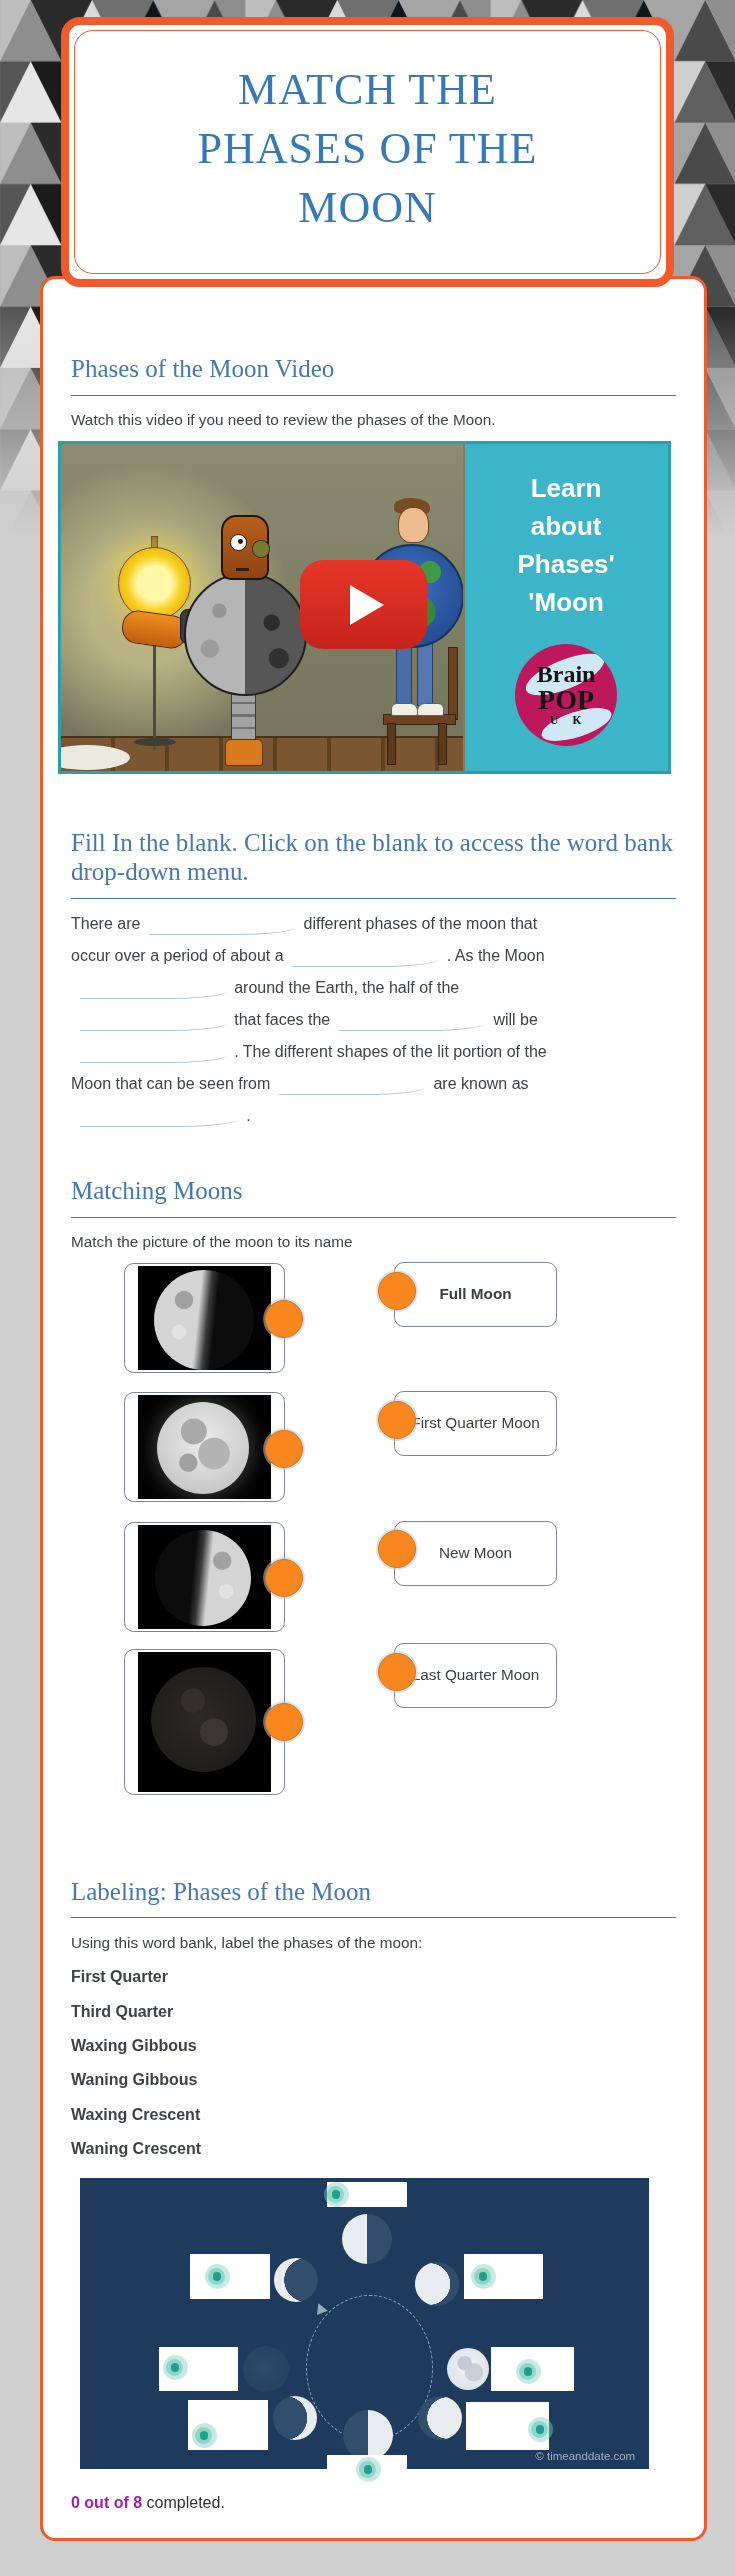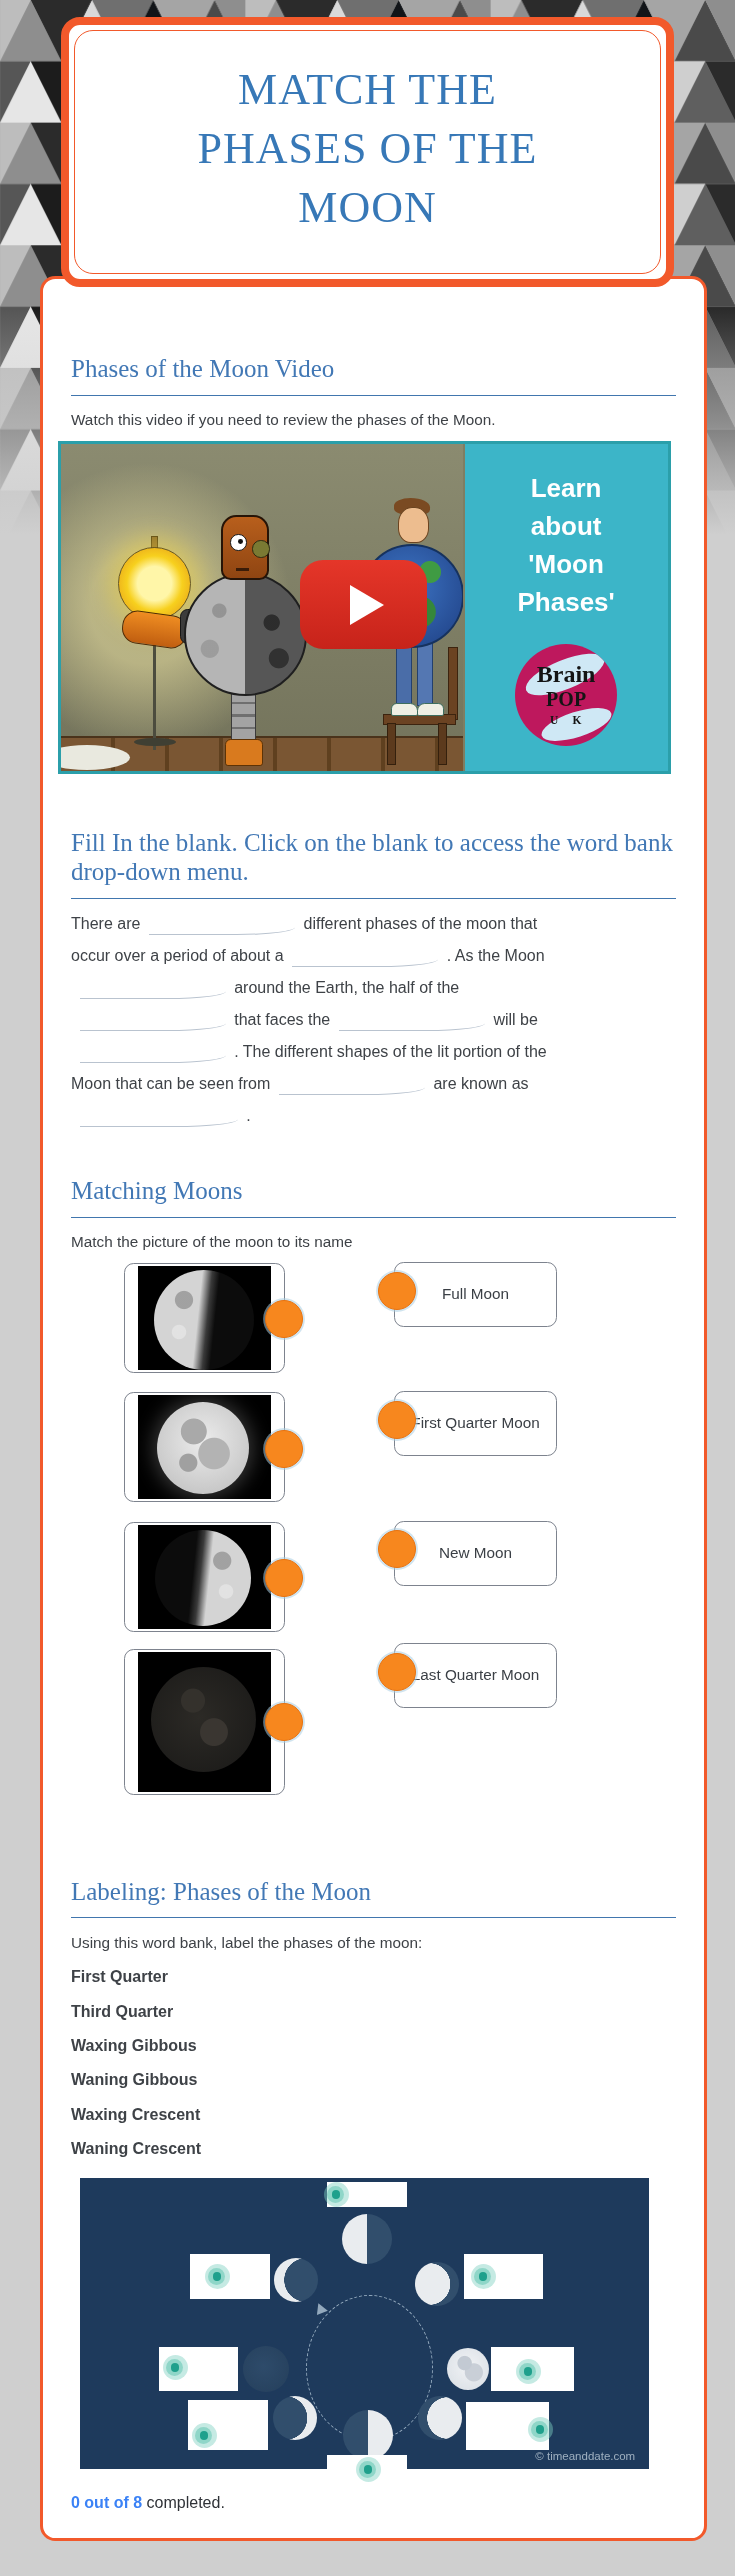--- a/index.html
+++ b/index.html
@@ -83,21 +83,21 @@
       background:linear-gradient(#e53629,#c7231a);display:flex;align-items:center;justify-content:center;z-index:5;}
   .play-tri{width:0;height:0;border-left:34px solid #fff;border-top:20px solid transparent;border-bottom:20px solid transparent;margin-left:7.7px;}
   .video-panel{position:absolute;right:0;top:0;bottom:0;width:203px;background:#3cb5c8;text-align:center;}
   .panel-line{color:#fff;font-weight:bold;font-size:26px;line-height:38px;}
   .panel-text{padding-top:25px;}
   .brainpop-logo{position:relative;width:102px;height:102px;background:#be185d;border-radius:50%;margin:23px auto 0 auto;overflow:hidden;}
   .sw1{position:absolute;left:7.7px;top:15.3px;width:84px;height:29px;background:#cfe8f5;border-radius:50%;transform:rotate(-22deg);}
   .sw2{position:absolute;right:3.8px;bottom:9.6px;width:73px;height:25px;background:#cfe8f5;border-radius:50%;transform:rotate(-18deg);}
   .logo-text{position:relative;z-index:2;font-family:"Liberation Serif",serif;color:#141414;}
   .logo-brain{font-size:24px;font-weight:bold;line-height:23px;margin-top:19px;}
-  .logo-pop{font-size:20px;font-weight:bold;line-height:27px;text-align:center;}
+  .logo-pop{font-size:28px;font-weight:bold;line-height:27px;text-align:center;}
   .logo-uk{font-size:11.5px;letter-spacing:5.7px;font-weight:bold;line-height:15.3px;margin-left:4.8px;}
   
   .fill-par{margin-top:9.6px;}
   .fill-line{font-size:16px;line-height:32px;height:32px;white-space:nowrap;}
   .blank{display:inline-block;height:21px;border-bottom:1.9px solid #b9c3cf;border-radius:0 0 40%/7.7px 40%;
       margin:0 8.6px;vertical-align:-5.7px;}
   
   .match-wrap{position:relative;height:538px;margin-top:9.6px;}
   .photo-card{position:absolute;left:53px;width:161px;background:#fff;border:1.9px solid #7d838e;border-radius:9.6px;box-sizing:border-box;}
   .photo{position:absolute;left:13.4px;right:13.4px;top:1.9px;bottom:1.9px;background:#000;overflow:hidden;}
@@ -147,21 +147,21 @@
   .slot{position:absolute;background:#fff;}
   .dot{position:absolute;width:25px;height:25px;border-radius:50%;background:rgba(127,209,193,.45);}
   .dot:before{content:"";position:absolute;left:3.8px;top:3.8px;width:17px;height:17px;border-radius:50%;background:#8fd6c8;}
   .dot:after{content:"";position:absolute;left:8.1px;top:8.1px;width:8.6px;height:8.6px;border-radius:50%;background:#1fa08c;}
   .orbit{position:absolute;left:226px;top:117px;width:125px;height:144px;border:1.9px dashed #93a9bd;border-radius:50%;}
   .orbit-arrow{position:absolute;left:234px;top:128px;width:0;height:0;
       border-top:10.5px solid #93a9bd;border-left:6.7px solid transparent;border-right:6.7px solid transparent;
       transform:rotate(38deg);}
   .credit{position:absolute;right:13.4px;bottom:7.7px;font-size:11.5px;color:#9fb0c0;}
   .progress{font-size:16px;margin:25px 0 0 0;color:#2f3237;}
-  .progress b{color:#3b82f6;text-align:right;}
+  .progress b{color:#a21caf;text-align:right;}
 </style>
 </head>
 <body>
 
 <div id="page">
 
   <svg id="mosaic" width="736" height="594" xmlns="http://www.w3.org/2000/svg" viewBox="0 0 768 620">
     <defs>
       <pattern id="tri" width="256" height="128" patternUnits="userSpaceOnUse">
         <rect width="256" height="128" fill="#bdbdbd"></rect>
@@ -224,22 +224,22 @@
         <div class="boy-shoe2"></div>
         <div class="boy-hair"></div>
         <div class="boy-head"></div>
         <div class="earth"></div>
         <div class="boy-arm"></div>
       </div>
       <div class="video-panel">
         <div class="panel-text">
           <div class="panel-line">Learn</div>
           <div class="panel-line">about</div>
+          <div class="panel-line">Phases'</div>
           <div class="panel-line">'Moon</div>
-          <div class="panel-line">Phases'</div>
         </div>
         <div class="brainpop-logo">
           <div class="sw1"></div>
           <div class="sw2"></div>
           <div class="logo-text">
             <div class="logo-brain">Brain</div>
             <div class="logo-pop">POP</div>
             <div class="logo-uk">U K</div>
           </div>
         </div>
@@ -266,21 +266,21 @@
     <p class="instruction">Match the picture of the moon to its name</p>
 
     <div class="match-wrap">
 
       <div class="photo-card" style="top:1px;height:110px;">
         <div class="photo">
           <div class="moon-ph m-lit-left" style="left:15.3px;top:3.8px;width:100px;height:100px;"></div>
         </div>
       </div>
       <div class="connector" style="left:194px;top:38px;"></div>
-      <div class="label-card" style="top:0;">
+      <div class="label-card" style="top:0;font-weight:bold;">
         <span>Full Moon</span>
       </div>
       <div class="connector" style="left:307px;top:9.6px;"></div>
 
       <div class="photo-card" style="top:130px;height:110px;">
         <div class="photo">
           <div class="moon-ph m-full" style="left:19px;top:6.7px;width:92px;height:92px;"></div>
         </div>
       </div>
       <div class="connector" style="left:194px;top:168px;"></div>

